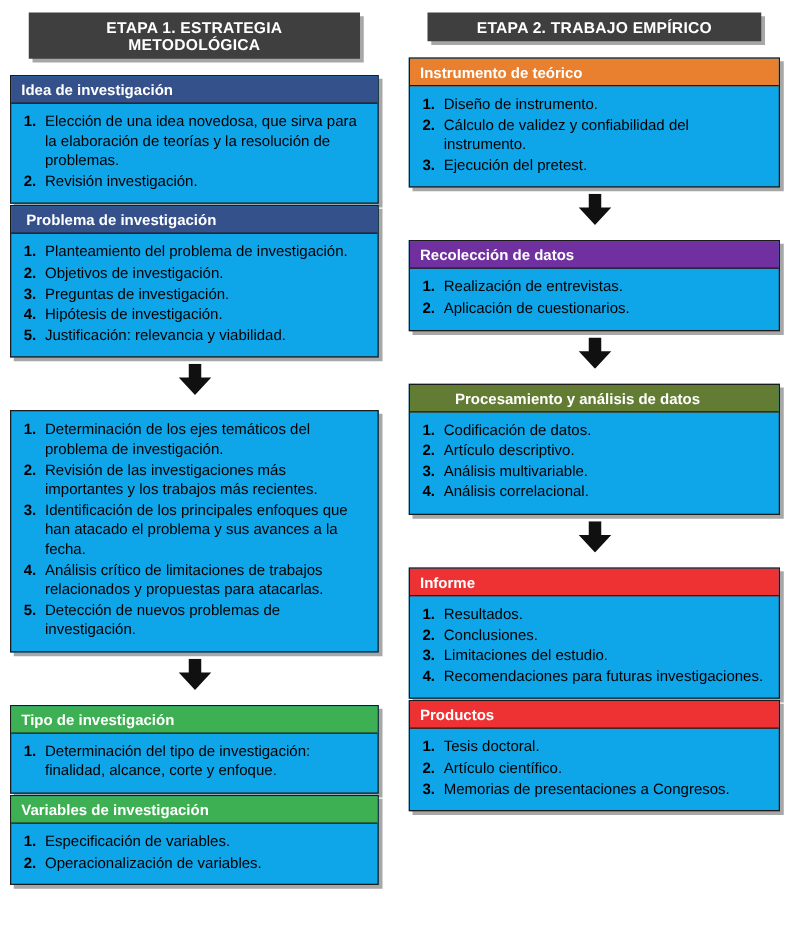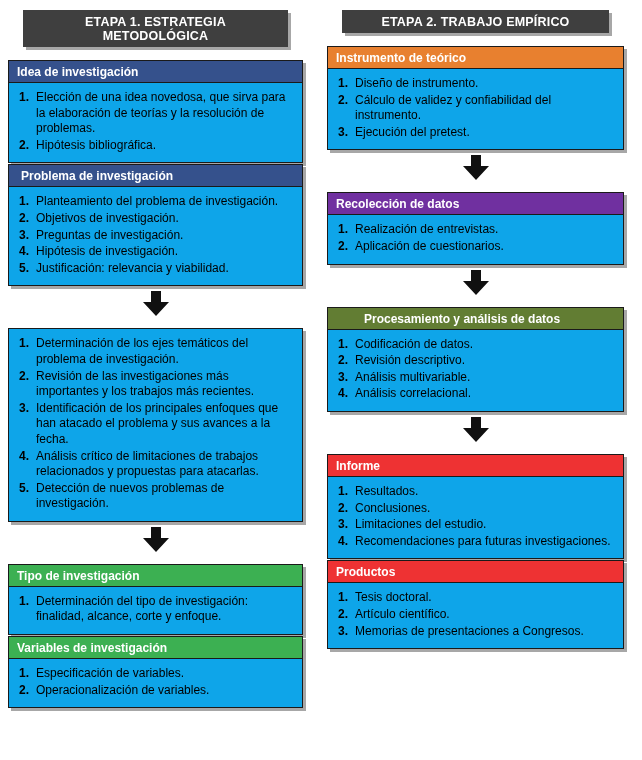--- a/index.html
+++ b/index.html
@@ -83,21 +83,21 @@
 
 <div class="page">
 
   <div class="col col-left">
     <div class="col-title" style="background-color: rgb(63, 63, 63);">ETAPA 1. ESTRATEGIA METODOLÓGICA</div>
 
     <section class="box">
       <div class="box-header" style="background-color: rgb(53, 81, 140);">Idea de investigación</div>
       <ol class="box-body">
         <li>Elección de una idea novedosa, que sirva para la elaboración de teorías y la resolución de problemas.</li>
-        <li>Hipótesis bibliográfica.</li>
+        <li>Revisión investigación.</li>
       </ol>
     </section>
 
     <section class="box">
       <div class="box-header" style="background-color: rgb(53, 81, 140); padding-left: 12px;">Problema de investigación</div>
       <ol class="box-body">
         <li>Planteamiento del problema de investigación.</li>
         <li>Objetivos de investigación.</li>
         <li>Preguntas de investigación.</li>
         <li>Hipótesis de investigación.</li>
@@ -173,21 +173,21 @@
     <div class="arrow">
       <svg width="28" height="25" viewBox="0 0 28 25">
           <path d="M9 0 H19 V11 H27 L14 25 L1 11 H9 Z" fill="#101010"></path>
         </svg>
     </div>
 
     <section class="box">
       <div class="box-header" style="background-color: rgb(98, 125, 51); padding-left: 36px;">Procesamiento y análisis de datos</div>
       <ol class="box-body">
         <li>Codificación de datos.</li>
-        <li>Revisión descriptivo.</li>
+        <li>Artículo descriptivo.</li>
         <li>Análisis multivariable.</li>
         <li>Análisis correlacional.</li>
       </ol>
     </section>
 
     <div class="arrow">
       <svg width="28" height="25" viewBox="0 0 28 25">
           <path d="M9 0 H19 V11 H27 L14 25 L1 11 H9 Z" fill="#101010"></path>
         </svg>
     </div>

